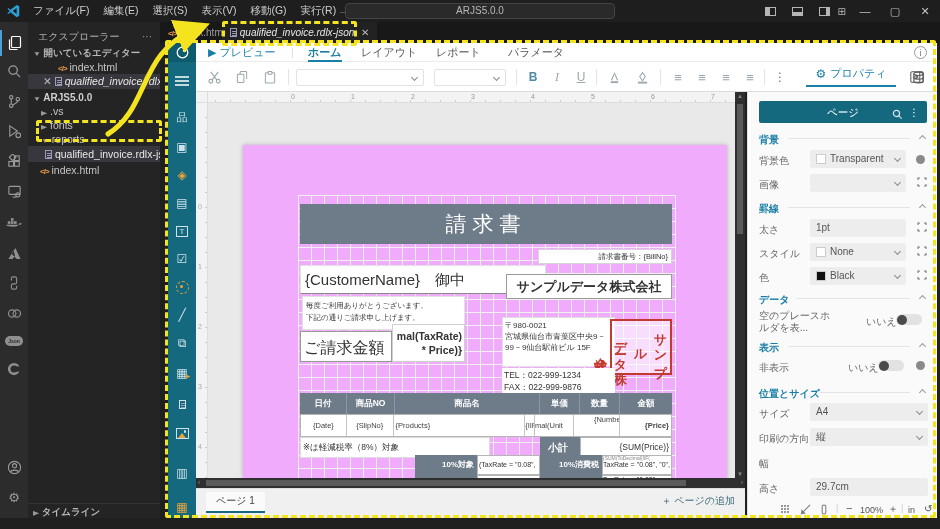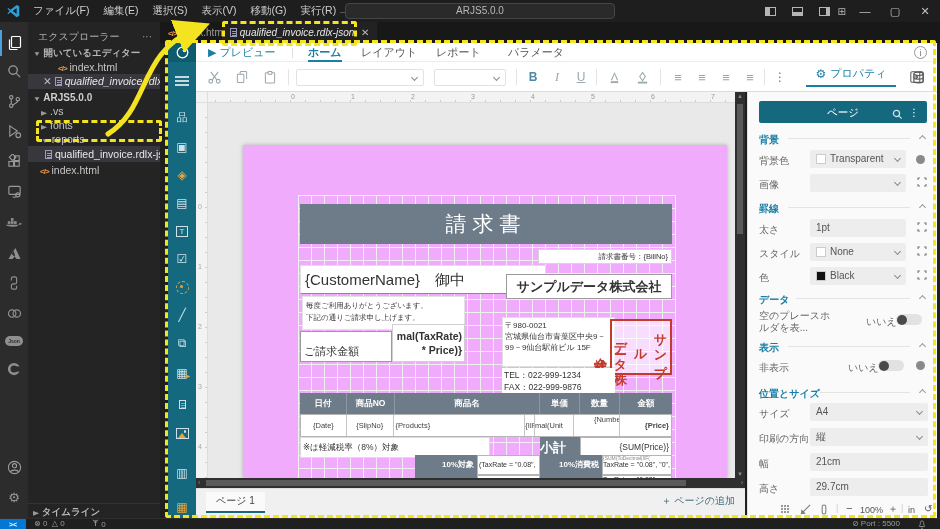--- a/index.html
+++ b/index.html
@@ -72,29 +72,29 @@
   
   .inv{position:absolute;color:#333;}
   #inv-title{left:57px;top:59px;width:372px;height:40px;background:#6e7b89;color:#fff;font-size:21px;text-align:center;line-height:40px;letter-spacing:6px;}
   #inv-billno{left:295px;top:104px;width:134px;height:15px;font-size:7.5px;text-align:right;line-height:13px;padding-right:3px;border:1px solid #d5d5d5;background:#fff;}
   #inv-customer{left:57px;top:120px;width:246px;height:29px;font-size:15px;line-height:27px;padding-left:4px;background:#fff;border:1px solid #e0e0e0;border-bottom:1.5px solid #8a8a8a;}
   #inv-company{left:263px;top:129px;width:166px;height:25px;font-size:13px;font-weight:bold;text-align:center;line-height:23px;background:#fff;border:1px solid #9a9a9a;}
   #inv-greet{left:59px;top:151px;width:163px;height:34px;font-size:7.5px;line-height:12px;padding:3px 0 0 3px;background:#fff;border:1px solid #e2e2e2;}
   #inv-reg{left:263px;top:157px;width:164px;height:15px;font-size:9px;line-height:14px;padding-left:3px;background:#fff;}
   #inv-addr{left:259px;top:172px;width:113px;height:50px;font-size:8px;line-height:11px;padding:2px 2px;background:#fff;border:1px solid #e0e0e0;}
   #inv-seal{left:367px;top:174px;width:62px;height:56px;border:2.5px solid #c23b2e;color:#c23b2e;font-size:13px;font-weight:bold;writing-mode:vertical-rl;white-space:pre-line;line-height:20px;text-align:center;padding-top:1px;background:rgba(255,255,255,0.6);}
-  #inv-amtlabel{left:57px;top:186px;width:92px;height:31px;font-size:11px;background:#fff;border:1px solid #9a9a9a;display:flex;align-items:flex-end;padding:0 0 2px 3px;}
+  #inv-amtlabel{left:57px;top:186px;width:92px;height:31px;font-size:16px;background:#fff;border:1px solid #9a9a9a;display:flex;align-items:flex-end;padding:0 0 2px 3px;}
   #inv-amtexpr{left:149px;top:179px;width:73px;height:38px;font-size:10.5px;font-weight:bold;text-align:right;line-height:14px;padding:4px 2px 0 0;background:#fff;border:1px solid #d0d0d0;}
   #inv-telfax{left:259px;top:223px;width:113px;height:26px;font-size:8.5px;line-height:12px;padding:1px 0 0 2px;background:#fff;}
   #inv-thead{left:57px;top:248px;width:372px;height:21px;display:flex;background:#6e7b89;color:#fff;font-size:8.5px;font-weight:bold;}
   #inv-thead span{display:block;border-right:1px solid #8b97a3;text-align:center;line-height:21px;}
   #inv-trow{left:57px;top:269px;width:372px;height:23px;display:flex;background:#fff;font-size:7.5px;color:#444;border:1px solid #b5b5b5;}
   #inv-trow span{display:block;border-right:1px solid #c5c5c5;line-height:21px;overflow:hidden;white-space:nowrap;}
   #inv-note{left:57px;top:292px;width:190px;height:21px;font-size:8.5px;line-height:19px;padding-left:2px;background:#fff;border:1px solid #dcdcdc;}
-  #inv-subl{left:297px;top:292px;width:40px;height:21px;background:#6e7b89;color:#fff;font-size:13px;font-weight:bold;text-align:left;line-height:21px;padding-right:4px;}
+  #inv-subl{left:297px;top:292px;width:40px;height:21px;background:#6e7b89;color:#fff;font-size:10px;font-weight:bold;text-align:center;line-height:21px;padding-right:4px;}
   #inv-subv{left:337px;top:292px;width:92px;height:21px;background:#fff;border:1px solid #b5b5b5;font-size:8.5px;text-align:right;line-height:19px;padding-right:2px;}
   .taxdark{background:#6e7b89;color:#fff;font-size:8px;font-weight:bold;text-align:right;line-height:20px;padding-right:3px;}
   .taxcell{background:#fff;border:1px solid #b5b5b5;font-size:7px;overflow:hidden;}
   
   #props{left:747px;top:92px;width:190px;height:410px;background:#fafafa;border-left:1px solid #e0e0e0;font-size:10px;color:#555;padding-left:20px;}
   #props-header{position:absolute;left:11px;top:9px;width:168px;height:22px;background:#15697e;border-radius:2px;color:#fff;font-size:10.5px;text-align:center;line-height:22px;}
   .sec-title{position:absolute;left:11px;color:#1a7fa6;font-weight:bold;font-size:10px;}
   .sec-line{position:absolute;height:1px;background:#e4e4e4;}
   .sec-chev{position:absolute;width:5px;height:5px;border-left:1.3px solid #999;border-top:1.3px solid #999;transform:rotate(45deg);}
   .prop-label{position:absolute;left:11px;color:#666;}
@@ -547,21 +547,20 @@
     <span class="dotbtn" style="right:12px;top:269px;"></span>
 
     <span class="sec-title" style="top:295px;">位置とサイズ</span>
     <div class="sec-line" style="left:72px;top:300px;width:90px;"></div>
       <span class="sec-chev" style="right:12px;top:298px;"></span>
     <span class="prop-label" style="top:315px;">サイズ</span>
     <div class="prop-ctl" style="left:62px;top:311px;width:118px;"><span>A4</span><span class="chevd" style="right:6px;top:6px;"></span></div>
     <span class="prop-label" style="top:340px;">印刷の方向</span>
     <div class="prop-ctl" style="left:62px;top:336px;width:118px;"><span>縦</span><span class="chevd" style="right:6px;top:6px;"></span></div>
     <span class="prop-label" style="top:365px;">幅</span>
-    <div class="prop-ctl" style="left:62px;top:361px;width:118px;"><span>21cm</span></div>
     <span class="prop-label" style="top:390px;">高さ</span>
     <div class="prop-ctl" style="left:62px;top:386px;width:118px;"><span>29.7cm</span></div>
 
   </div>
 
 
   <div class="abs" id="props-toolbar">
     <span style="position:absolute;left:32px;top:2px;"><svg width="10" height="10" viewBox="0 0 10 10" fill="#777">
           <circle cx="2" cy="2" r="1"></circle>
           <circle cx="5" cy="2" r="1"></circle>
@@ -582,31 +581,20 @@
         </svg></span>
     <span style="position:absolute;left:88px;top:1px;color:#ccc;">|</span>
     <span style="position:absolute;left:98px;top:2px;color:#555;font-size:11px;line-height:9px;">−</span>
     <span style="position:absolute;left:112px;top:2.5px;color:#555;">100%</span>
     <span style="position:absolute;left:140px;top:2px;color:#555;font-size:10px;line-height:10px;">＋</span>
     <span style="position:absolute;left:153px;top:1px;color:#ccc;">|</span>
     <span style="position:absolute;left:160px;top:2.5px;color:#555;">in</span>
     <span style="position:absolute;left:176px;top:1px;color:#555;font-size:10px;">↺</span>
   </div>
 
-  <div class="abs" id="statusbar">
-    <span id="remote-badge">&gt;&lt;</span>
-    <span style="position:absolute;left:34px;">⊗ <span>0</span>&nbsp;&nbsp;△ <span>0</span></span>
-    <span style="position:absolute;left:92px;"><svg width="7" height="8" viewBox="0 0 8 9" fill="none" stroke="#9a9a9a" stroke-width="1">
-          <path d="M4,2 V8 M1,1 C2.5,2.5 5.5,2.5 7,1 M2,3 C3,4 5,4 6,3"></path>
-        </svg> <span>0</span></span>
-    <span style="position:absolute;right:40px;">⊘ <span>Port : 5500</span></span>
-    <span style="position:absolute;right:14px;top:1px;"><svg width="8" height="9" viewBox="0 0 10 11" fill="none" stroke="#9a9a9a" stroke-width="1">
-          <path d="M2,8 h6 v-1 c-1,-0.5 -1,-4 -1,-4 a2,2 0 0 0 -4,0 c0,0 0,3.5 -1,4 Z M4,9.5 a1,1 0 0 0 2,0"></path>
-        </svg></span>
-  </div>
 
   <div class="abs ybox" style="left:222px;top:21px;width:135px;height:25px;"></div>
   <div class="abs ybox" style="left:36px;top:120px;width:126px;height:22px;"></div>
   <div class="abs ybox" style="left:165px;top:40px;width:771px;height:478px;"></div>
   <svg class="abs" id="arrow-svg" width="940" height="529">
     <defs>
       <marker id="ah" markerWidth="7" markerHeight="7" refX="4" refY="3.5" orient="auto">
         <path d="M0,0 L7,3.5 L0,7 Z" fill="#f4e41f"></path>
       </marker>
     </defs>

